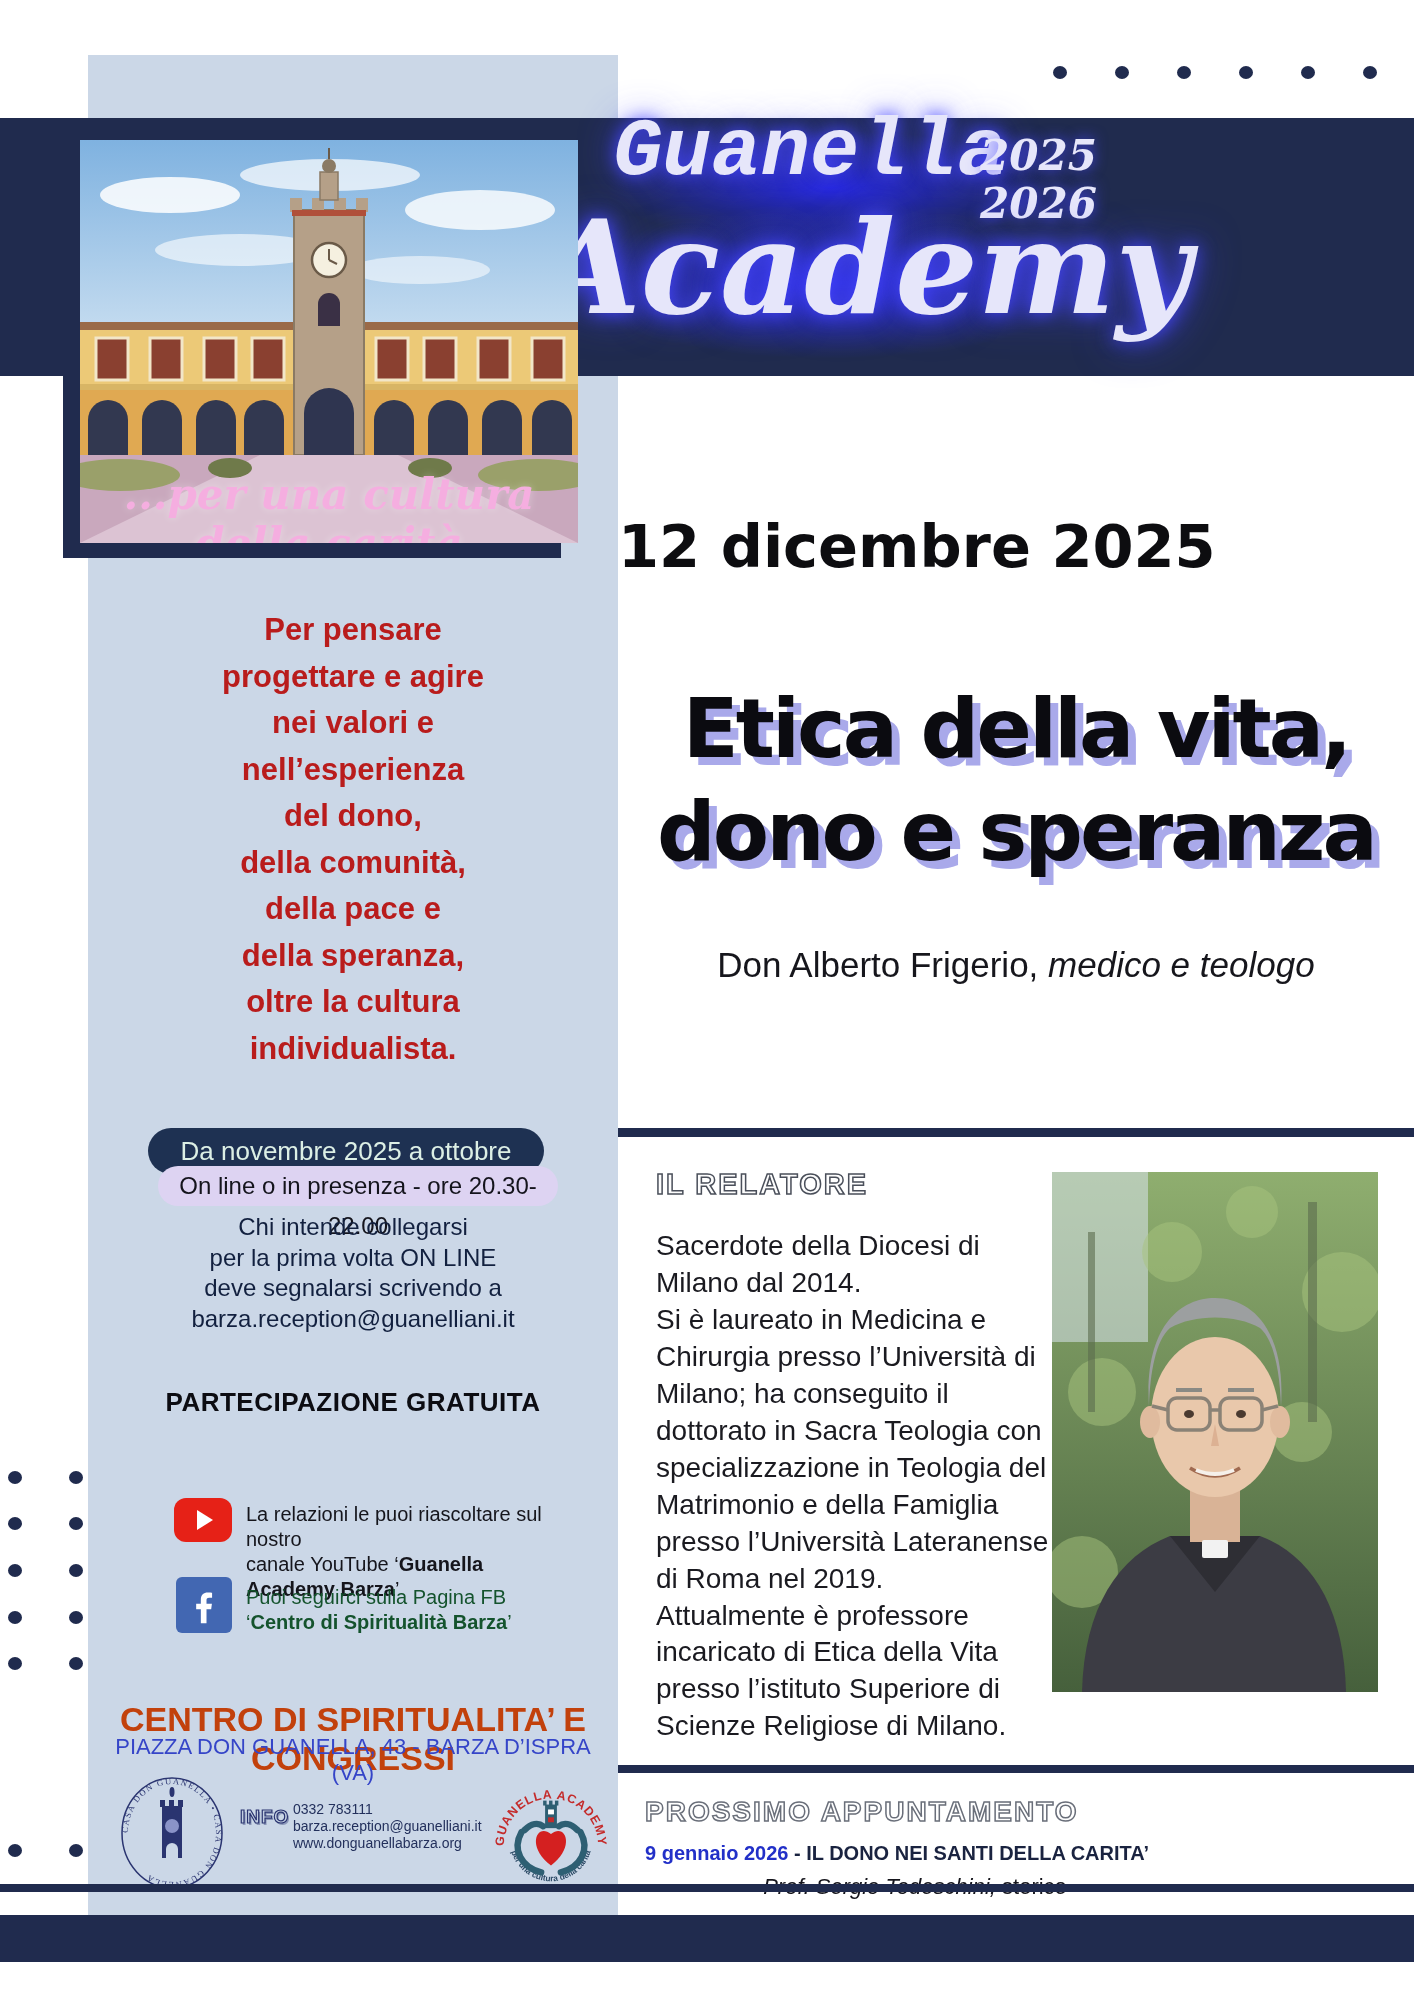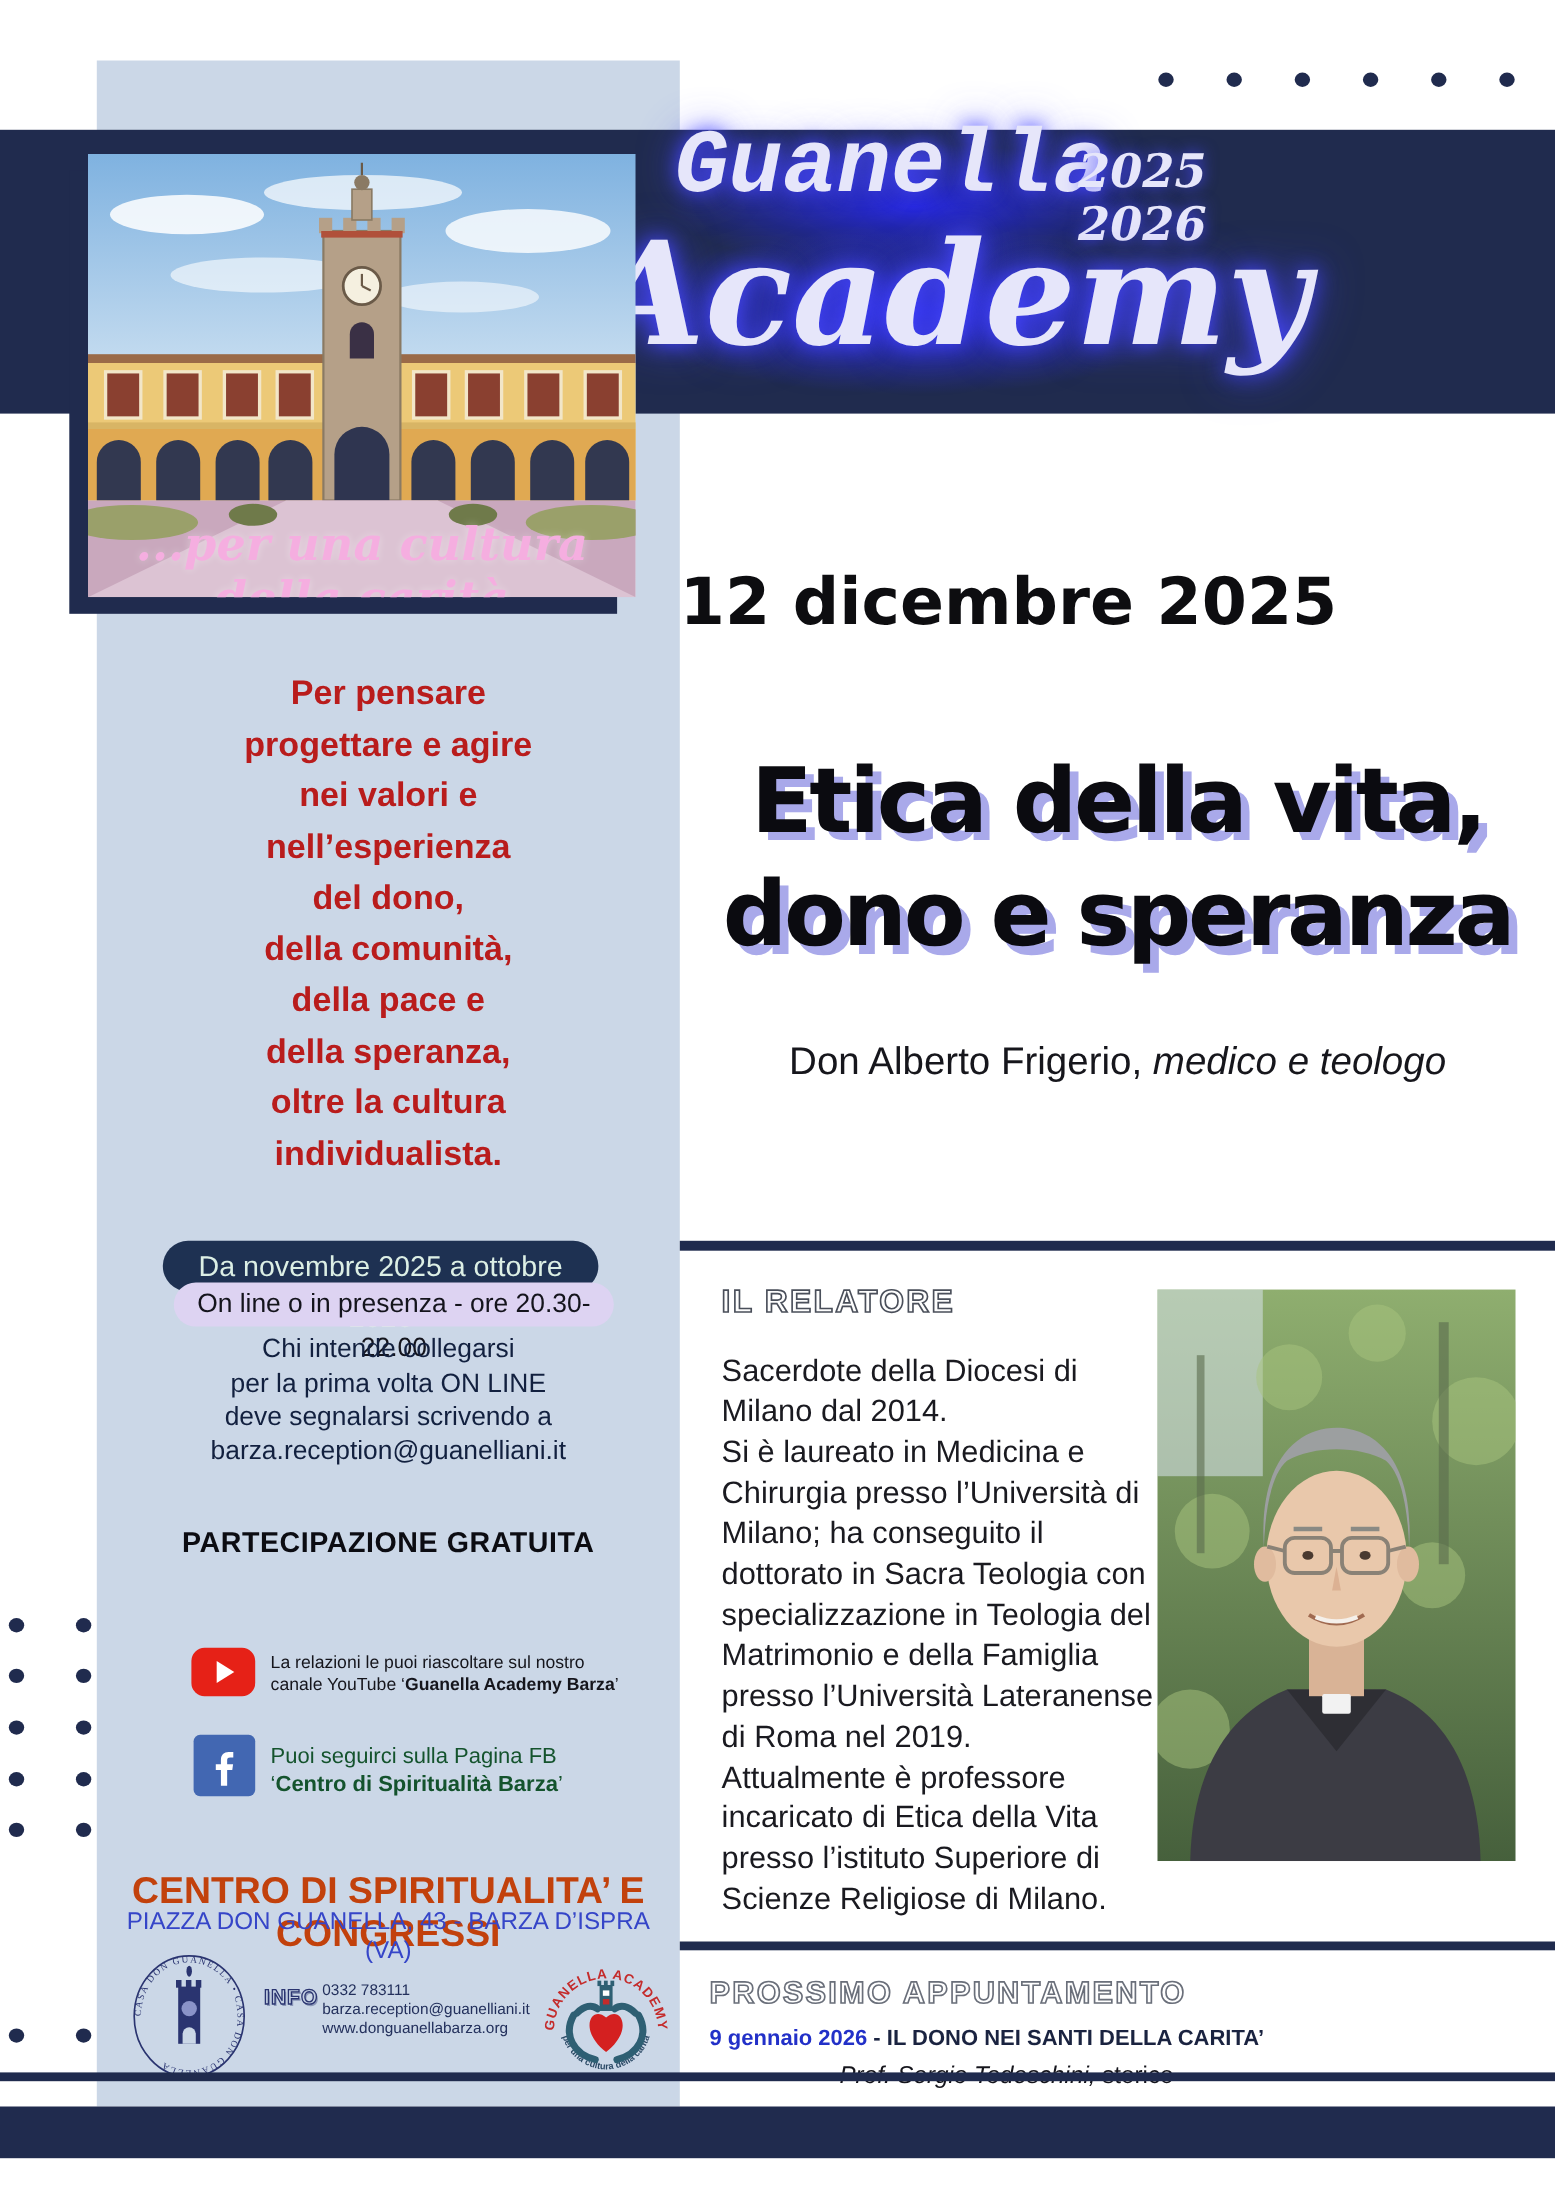--- a/index.html
+++ b/index.html
@@ -36,21 +36,21 @@
       background:#1e3152;color:#dcefe5;font-size:26px;line-height:46px;text-align:center;}
   .pill-lav{position:absolute;left:158px;top:1166px;width:400px;height:40px;border-radius:20px;
       background:#ddd3f2;color:#14141c;font-size:24px;line-height:40px;text-align:center;}
   .online-note{position:absolute;left:118px;top:1212px;width:470px;text-align:center;
       font-size:24px;line-height:1.28;color:#12203f;}
   .free{position:absolute;left:98px;top:1387px;width:510px;text-align:center;
       font-weight:800;font-size:26px;letter-spacing:.5px;color:#0c0c12;}
   .yt-icon{position:absolute;left:174px;top:1498px;width:58px;height:44px;border-radius:12px;
       background:#e62117;display:flex;align-items:center;justify-content:center;}
   .yt-tri{width:0;height:0;border-left:16px solid #fff;border-top:10px solid transparent;border-bottom:10px solid transparent;margin-left:4px;}
-  .yt-text{position:absolute;left:246px;top:1502px;width:330px;font-size:16px;line-height:1.25;color:#15151c;}
+  .yt-text{position:absolute;left:246px;top:1502px;width:330px;font-size:20px;line-height:1.25;color:#15151c;}
   .fb-icon{position:absolute;left:176px;top:1577px;width:56px;height:56px;border-radius:6px;background:#4267b2;
       display:flex;align-items:center;justify-content:center;}
   .fb-text{position:absolute;left:246px;top:1585px;width:330px;font-size:20px;line-height:1.25;color:#14532d;}
   .centro{position:absolute;left:98px;top:1700px;width:510px;text-align:center;
       font-weight:800;font-size:34px;color:#c2410c;}
   .piazza{position:absolute;left:98px;top:1734px;width:510px;text-align:center;
       font-size:22px;color:#3545c8;}
   .seal{position:absolute;left:120px;top:1776px;width:104px;height:114px;}
   .info-label{position:absolute;left:240px;top:1806px;font-weight:bold;font-size:19px;letter-spacing:1px;
       color:#c3cfe2;-webkit-text-stroke:1.2px #2a3470;text-shadow:1.5px 1.5px 0 #8b97b8;}

